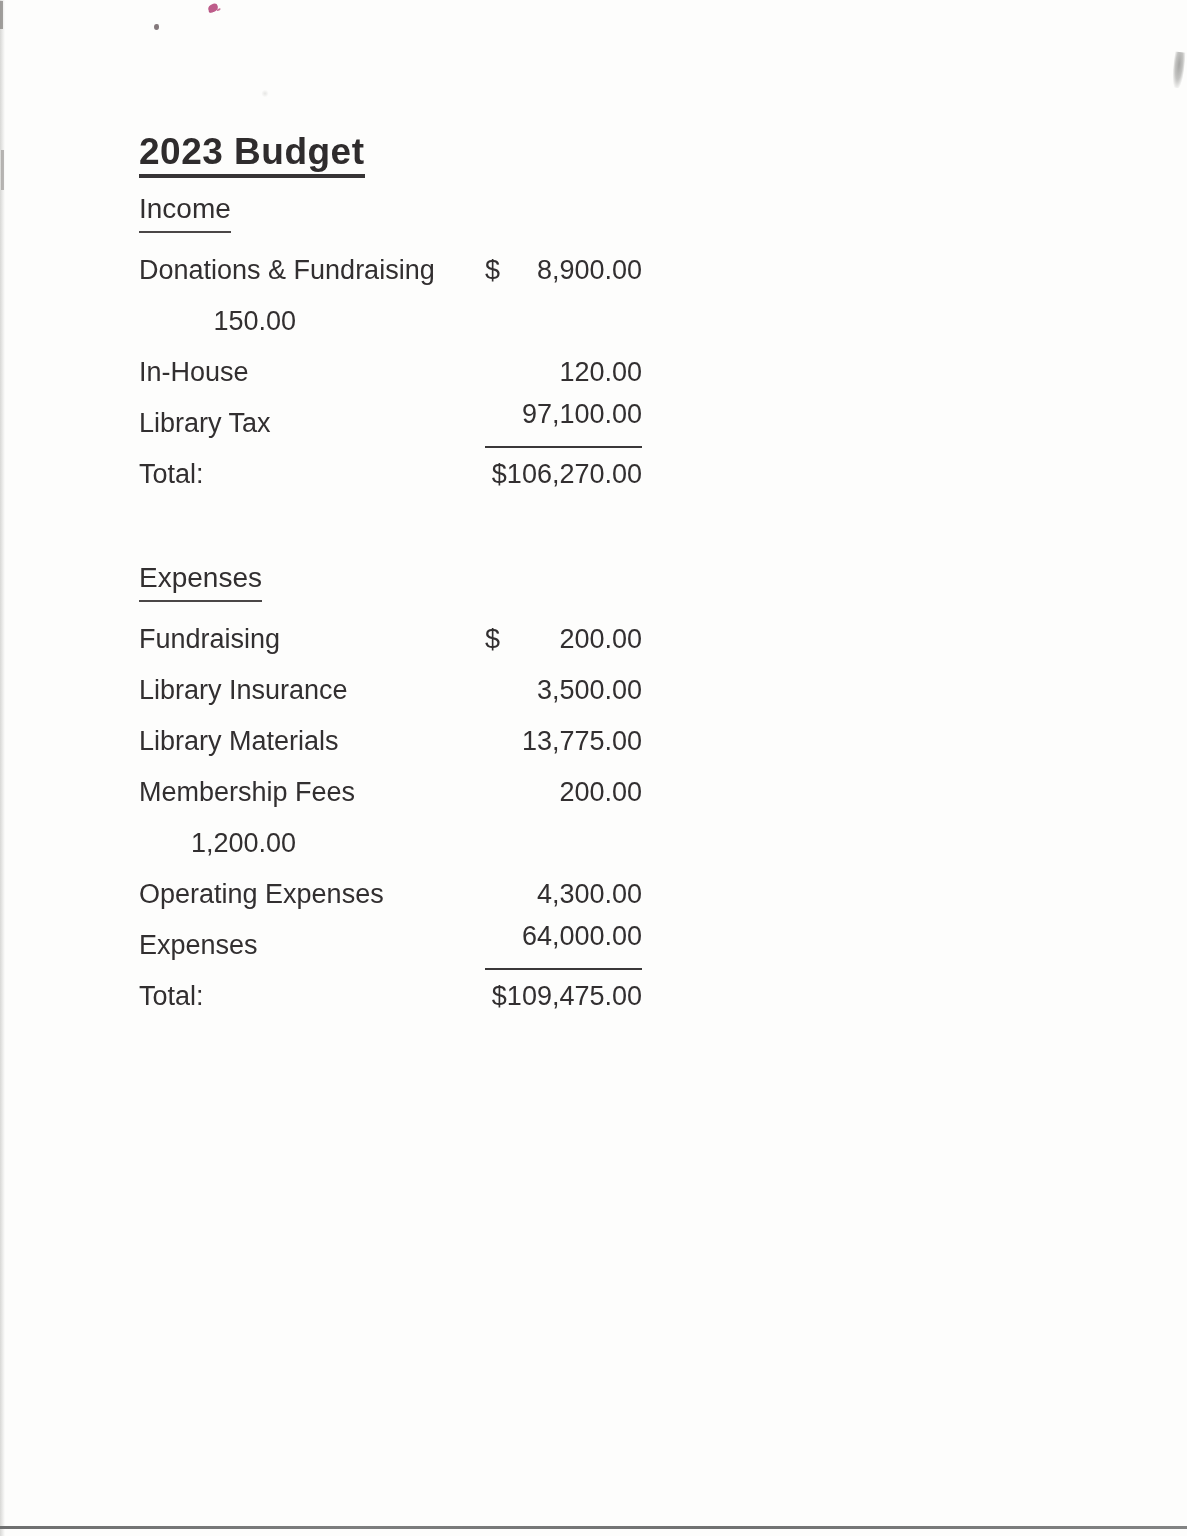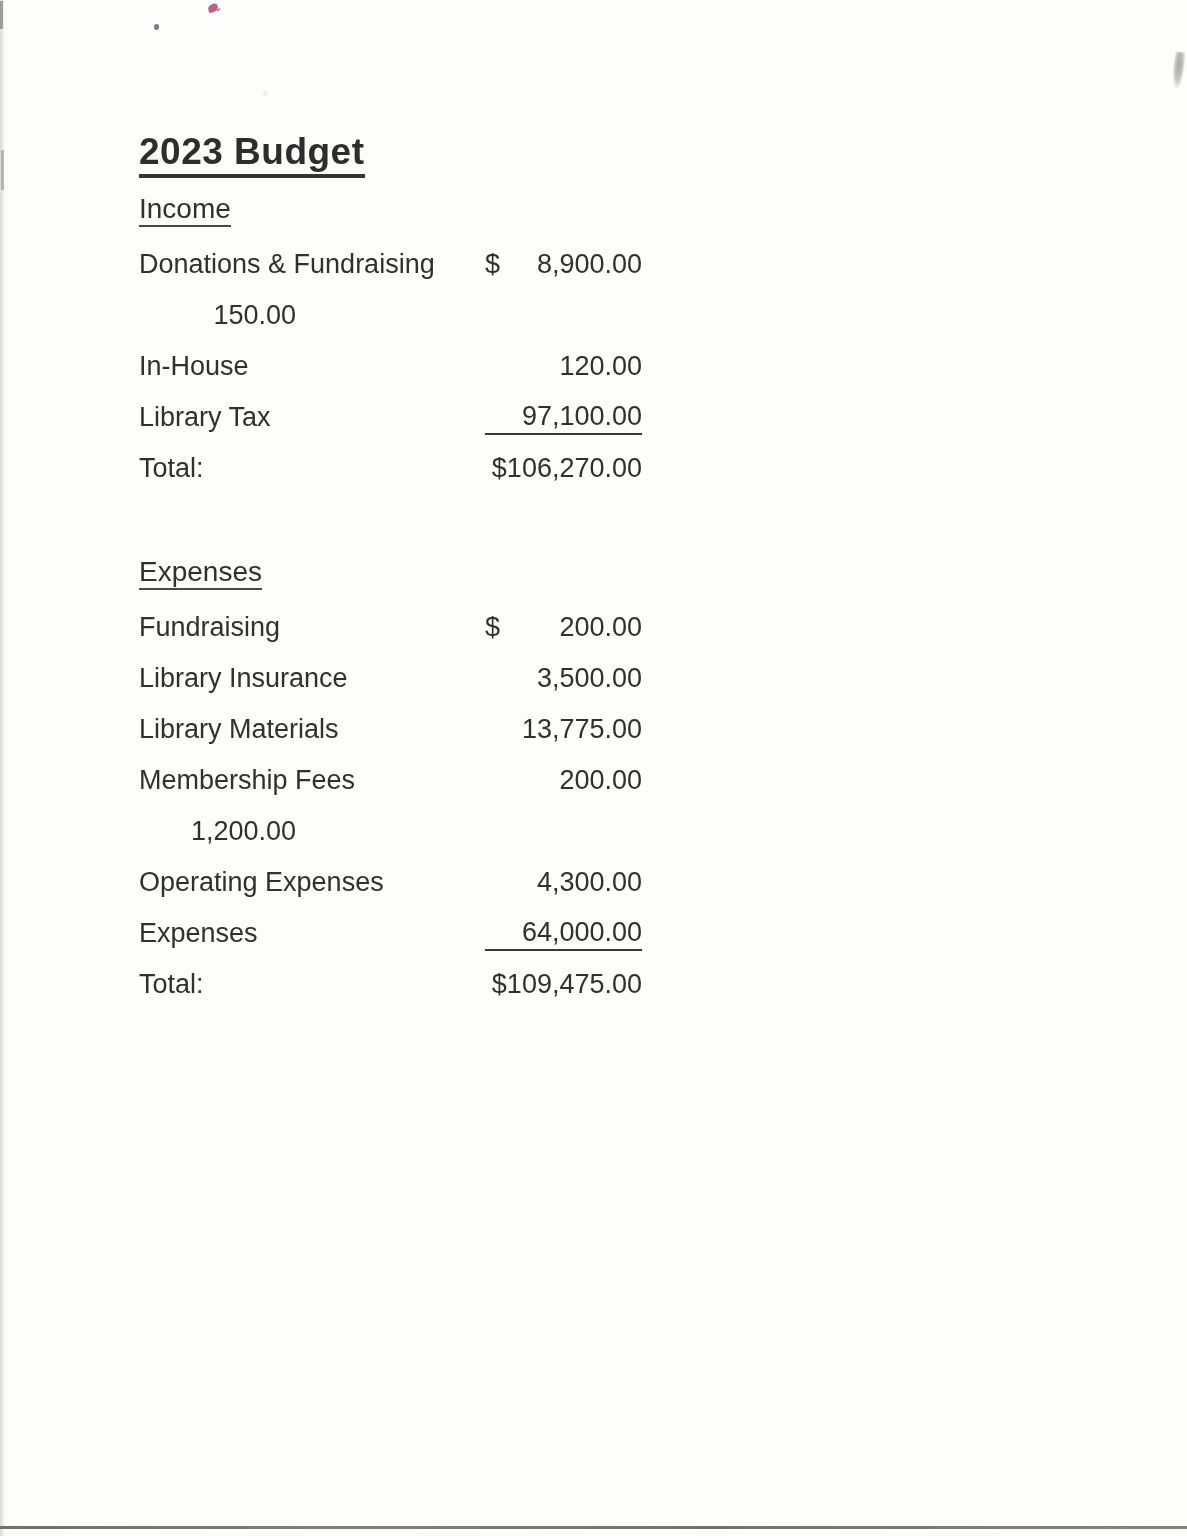--- a/index.html
+++ b/index.html
@@ -66,39 +66,39 @@
     border-bottom: 4px solid #373435;
     padding-bottom: 1px;
     margin-bottom: 15px;
     color: #2f2c2d;
   }
   .section-heading {
     display: inline-block;
     font-size: 28px; font-weight: 400;
     line-height: 31px;
     border-bottom: 2px solid #4a4747;
-    padding-bottom: 1px;
+    padding-bottom: 7px;
     margin-bottom: 20px;
     color: #322f30;
   }
   .rows-block { width: 503px; }
   .row {
     display: flex; align-items: center;
     height: 34px; margin-bottom: 17px;
     font-size: 27px; line-height: 32px;
   }
   .row .label { flex: 1; white-space: nowrap; }
   .amount-wrap {
     width: 157px; text-align: right;
     position: relative; white-space: nowrap;
   }
   .currency { position: absolute; left: 0; top: 0; }
   .subtotal .amount-wrap {
     border-bottom: 2px solid #3b3839;
-    padding-bottom: 1px;
+    padding-bottom: 16px;
   }
   .section-expenses { margin-top: 71px; }
   .total-row { margin-top: 0; }
   section { display: block; }
 </style>
 </head>
 <body>
 
 <div class="page">
 

